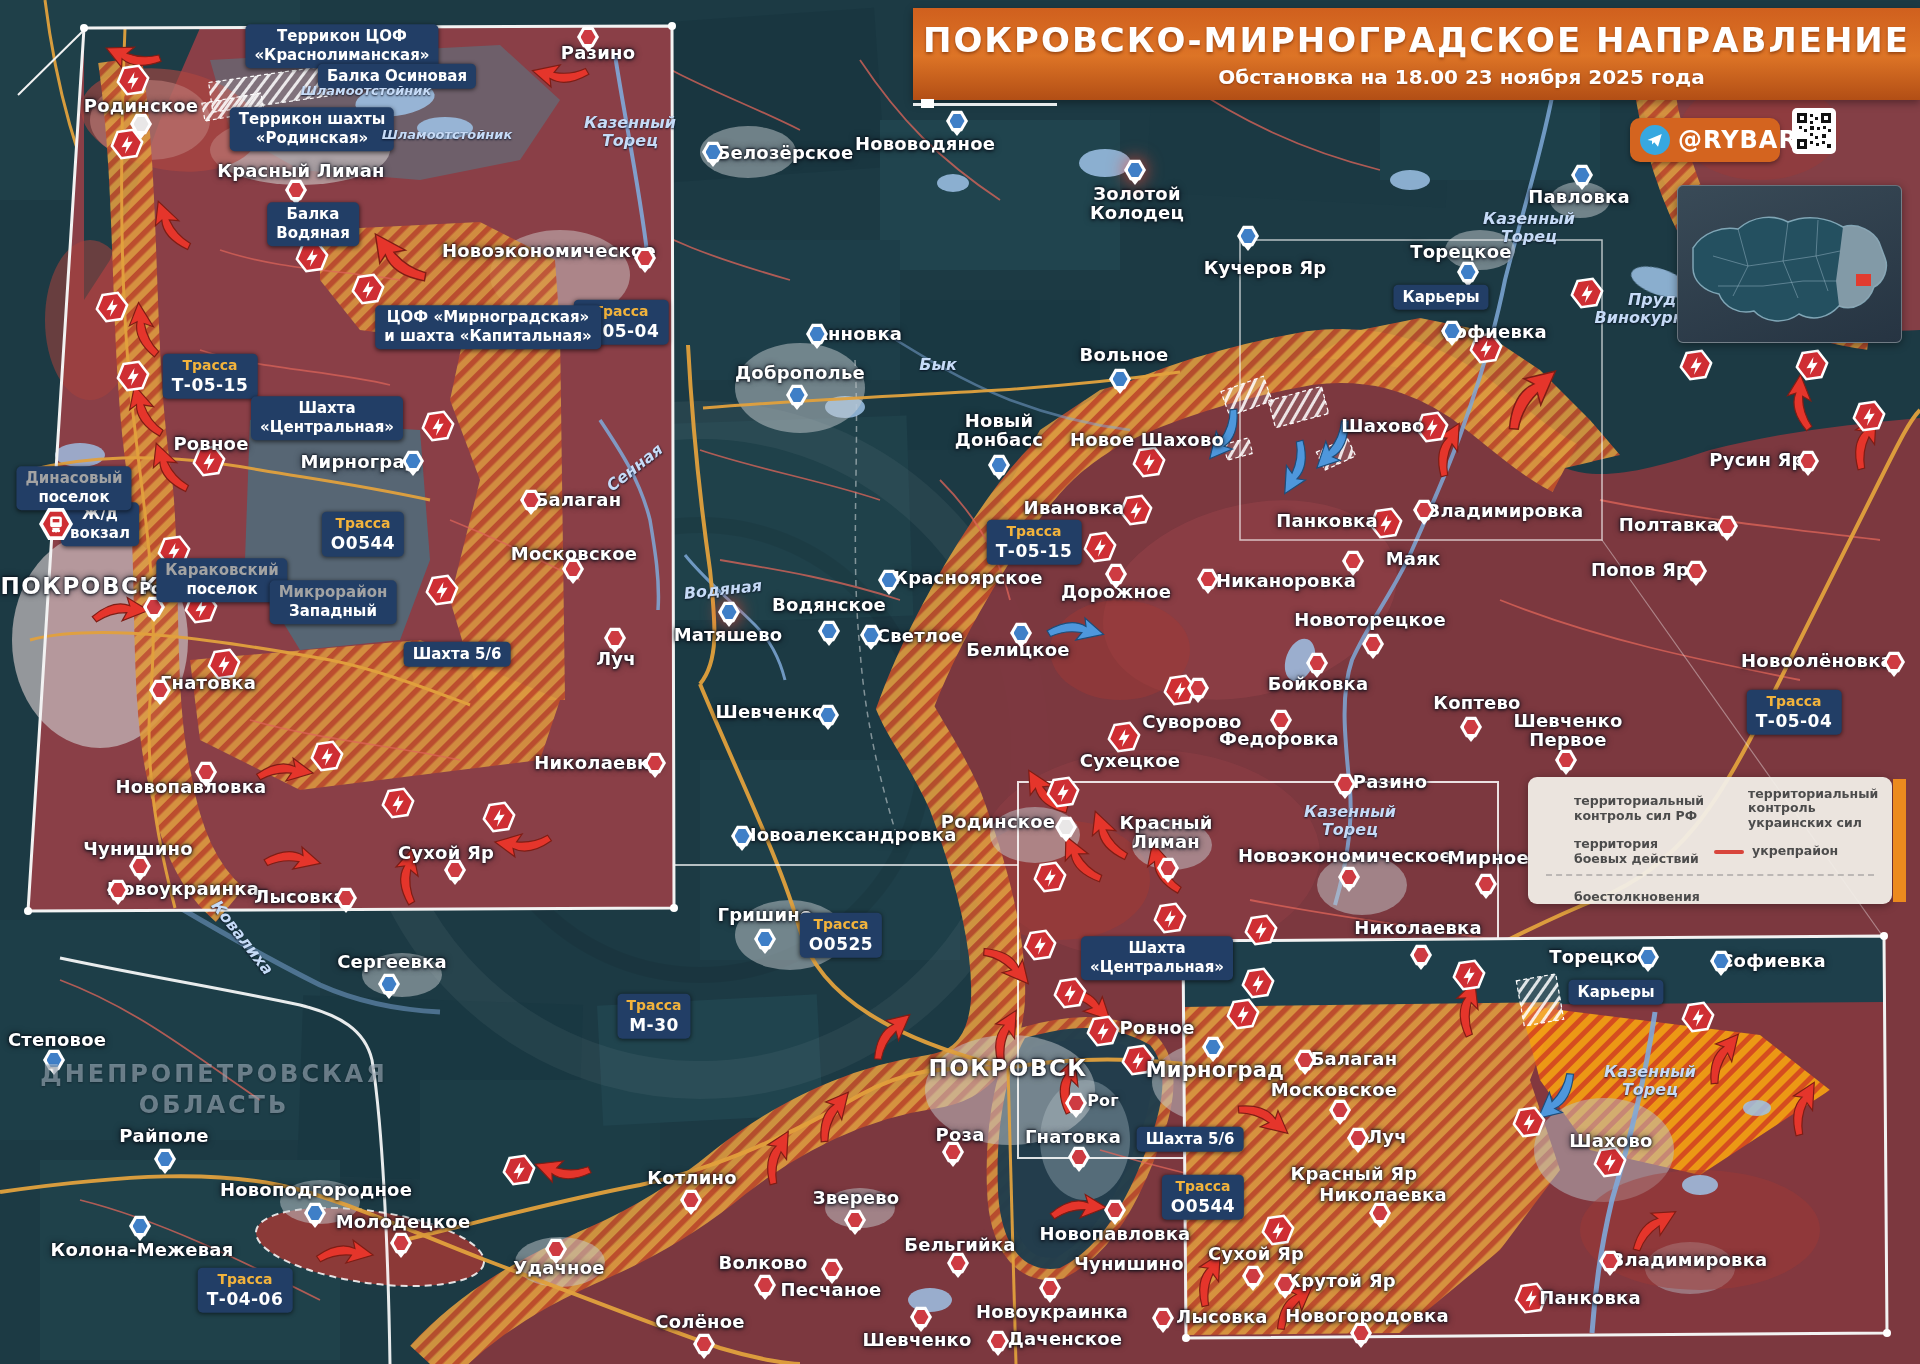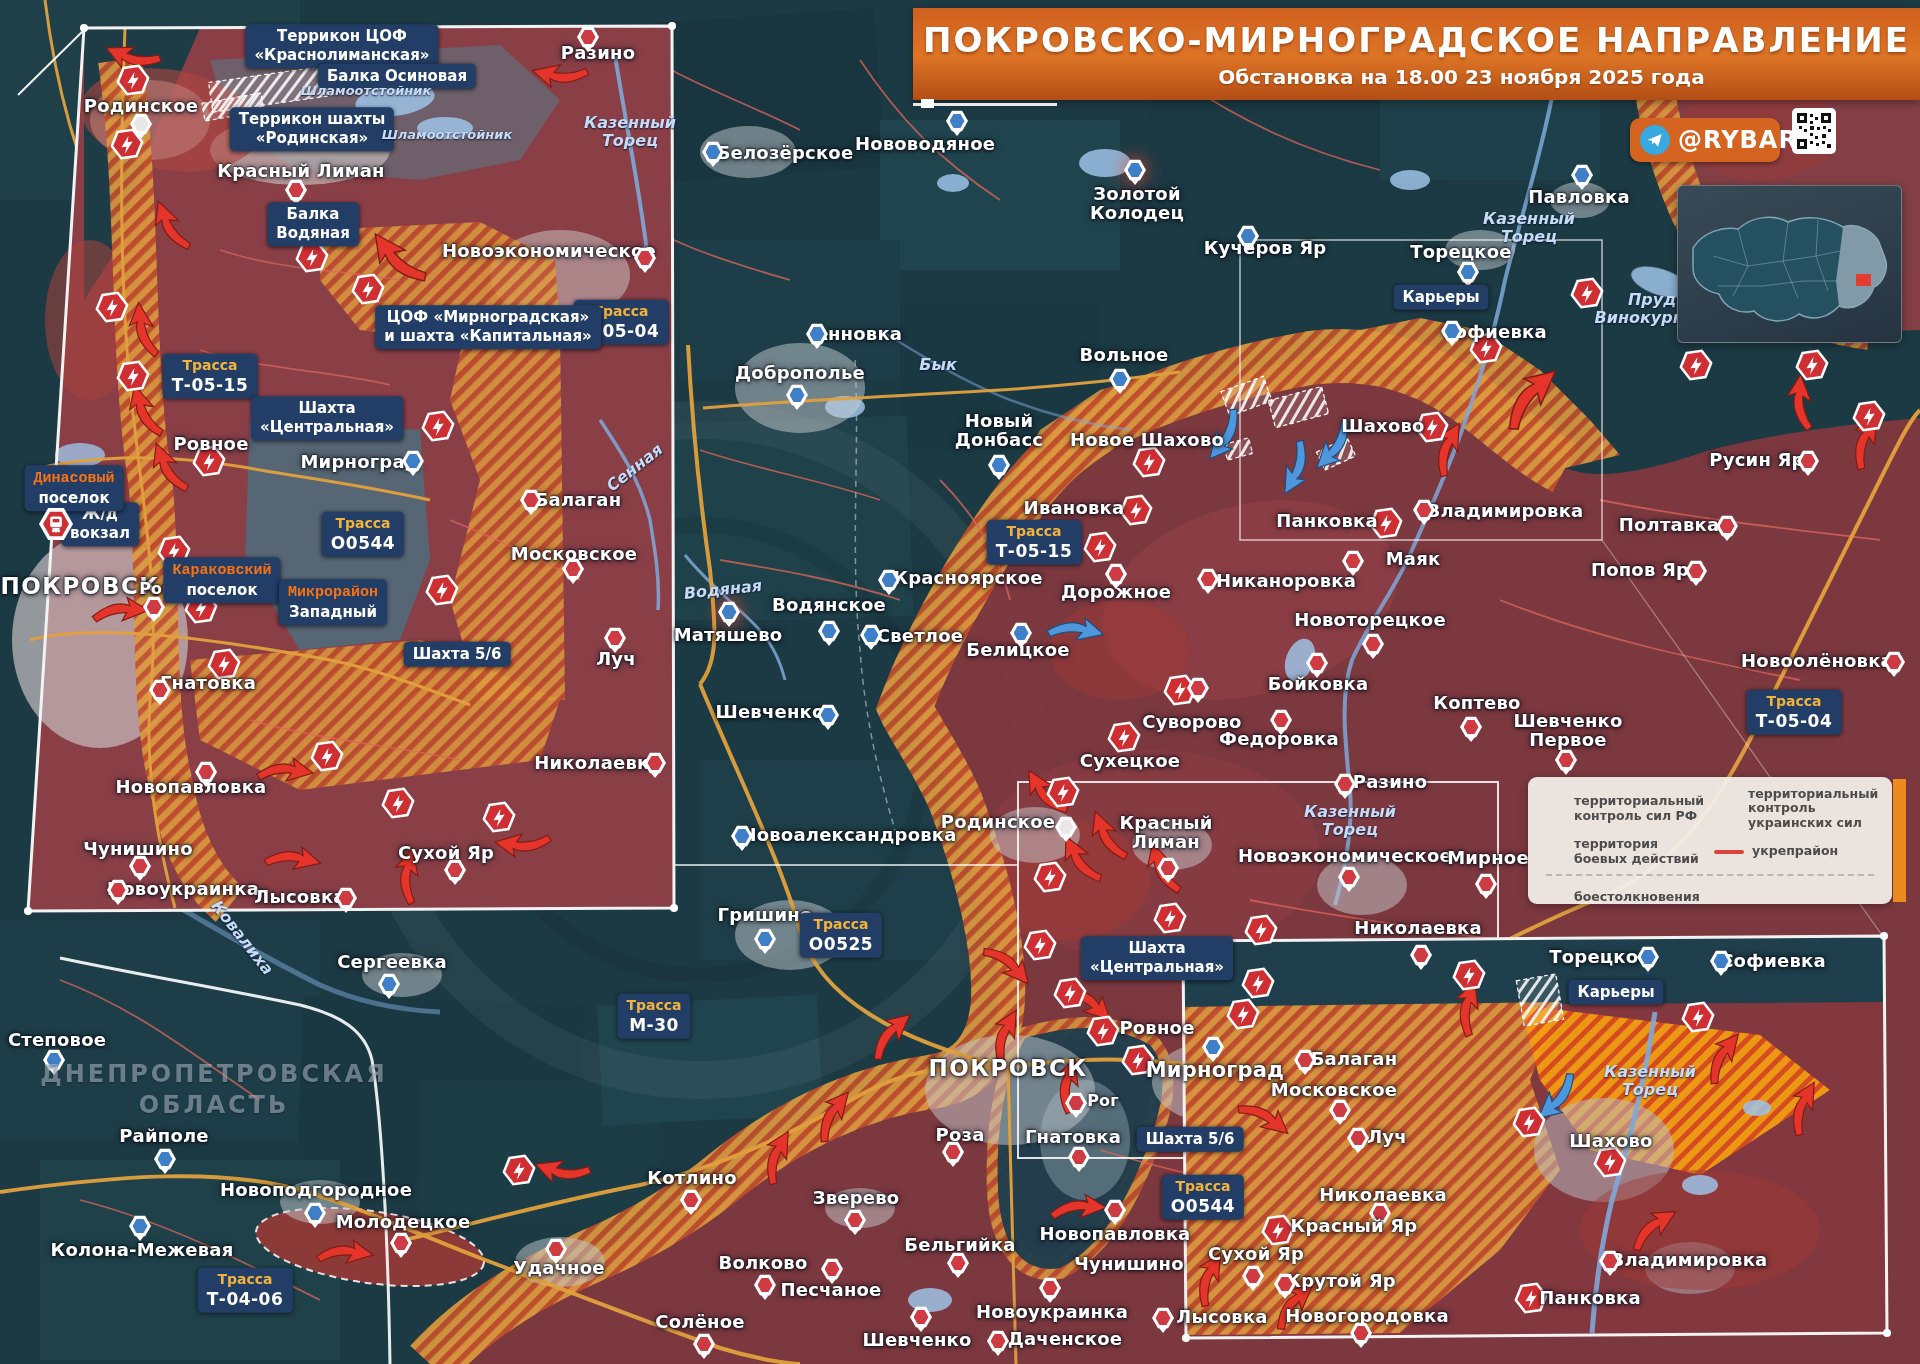--- a/index.html
+++ b/index.html
@@ -18,21 +18,21 @@
     font-weight:700;text-align:center;white-space:pre-line;letter-spacing:3px;line-height:1.3;
     text-shadow:0 1px 2px rgba(10,16,26,.4);}
   .river-label{position:absolute;transform:translate(-50%,-50%);font-style:italic;font-weight:700;
     font-size:16px;color:#c6dbf7;white-space:pre-line;text-align:center;line-height:1.15;
     text-shadow:0 1px 2px rgba(8,16,34,.9);}
   .badge{position:absolute;transform:translate(-50%,-50%);background:#223e66;border-radius:5px;
     padding:3px 9px;text-align:center;color:#fff;font-weight:700;font-size:15px;line-height:1.25;
     white-space:pre-line;box-shadow:0 1px 4px rgba(0,0,0,.55);}
   .badge .l1{display:block;color:#f2b33c;font-size:14px;}
   .badge .l2{display:block;color:#fff;font-size:17px;letter-spacing:.5px;}
-  .badge .o{color:#f97316;font-family:Liberation Mono, monospace;}
+  .badge .o{color:#a3a3a3;}
   
   .hex{clip-path:polygon(27% 3%,73% 3%,100% 50%,73% 97%,27% 97%,0% 50%);}
   .mk{position:absolute;width:22px;height:22px;transform:translate(-50%,-50%);}
   .mk .hexo{position:absolute;inset:0;background:#fff;}
   .mk .hexi{position:absolute;left:3.5px;top:3.5px;width:15px;height:15px;background:#ce3b42;}
   .mk:after{content:'';position:absolute;left:50%;top:21px;transform:translateX(-50%);
     border:4px solid transparent;border-top:5px solid #fff;}
   .mk.m-blue .hexi{background:#3f7fc7;}
   .mk.m-white .hexi{background:#e9e7e7;}
   .mk.m-blueglow .hexi{background:#3f7fc7;}
@@ -651,21 +651,21 @@
       <div class="mk m-blue" style="left: 957px; top: 121px;">
         <div class="hexo hex"></div>
         <div class="hexi hex"></div>
       </div>
       <div class="settle" style="left: 1137px; top: 203px;">Золотой
 Колодец</div>
       <div class="mk m-blueglow" style="left: 1135px; top: 170px;">
         <div class="hexo hex"></div>
         <div class="hexi hex"></div>
       </div>
-      <div class="settle" style="left: 1246px; top: 248px; padding-left: 38px;">Кучеров Яр</div>
+      <div class="settle" style="left: 1246px; top: 268px; padding-left: 38px;">Кучеров Яр</div>
       <div class="mk m-blue" style="left: 1248px; top: 236px;">
         <div class="hexo hex"></div>
         <div class="hexi hex"></div>
       </div>
       <div class="settle" style="left: 858px; top: 334px;">Анновка</div>
       <div class="mk m-blue" style="left: 817px; top: 334px;">
         <div class="hexo hex"></div>
         <div class="hexi hex"></div>
       </div>
       <div class="settle" style="left: 800px; top: 373px;">Доброполье</div>
@@ -921,21 +921,21 @@
       <div class="settle" style="left: 1115px; top: 1234px;">Новопавловка</div>
       <div class="mk m-red" style="left: 1115px; top: 1210px;">
         <div class="hexo hex"></div>
         <div class="hexi hex"></div>
       </div>
       <div class="settle" style="left: 1129px; top: 1264px;">Чунишино</div>
       <div class="mk m-red" style="left: 1050px; top: 1288px;">
         <div class="hexo hex"></div>
         <div class="hexi hex"></div>
       </div>
-      <div class="settle" style="left: 1354px; top: 1226px;">Красный Яр</div>
+      <div class="settle" style="left: 1354px; top: 1174px;">Красный Яр</div>
       <div class="settle" style="left: 1256px; top: 1254px;">Сухой Яр</div>
       <div class="mk m-red" style="left: 1253px; top: 1276px;">
         <div class="hexo hex"></div>
         <div class="hexi hex"></div>
       </div>
       <div class="settle" style="left: 1341px; top: 1281px;">Крутой Яр</div>
       <div class="mk m-red" style="left: 1285px; top: 1284px;">
         <div class="hexo hex"></div>
         <div class="hexi hex"></div>
       </div>

